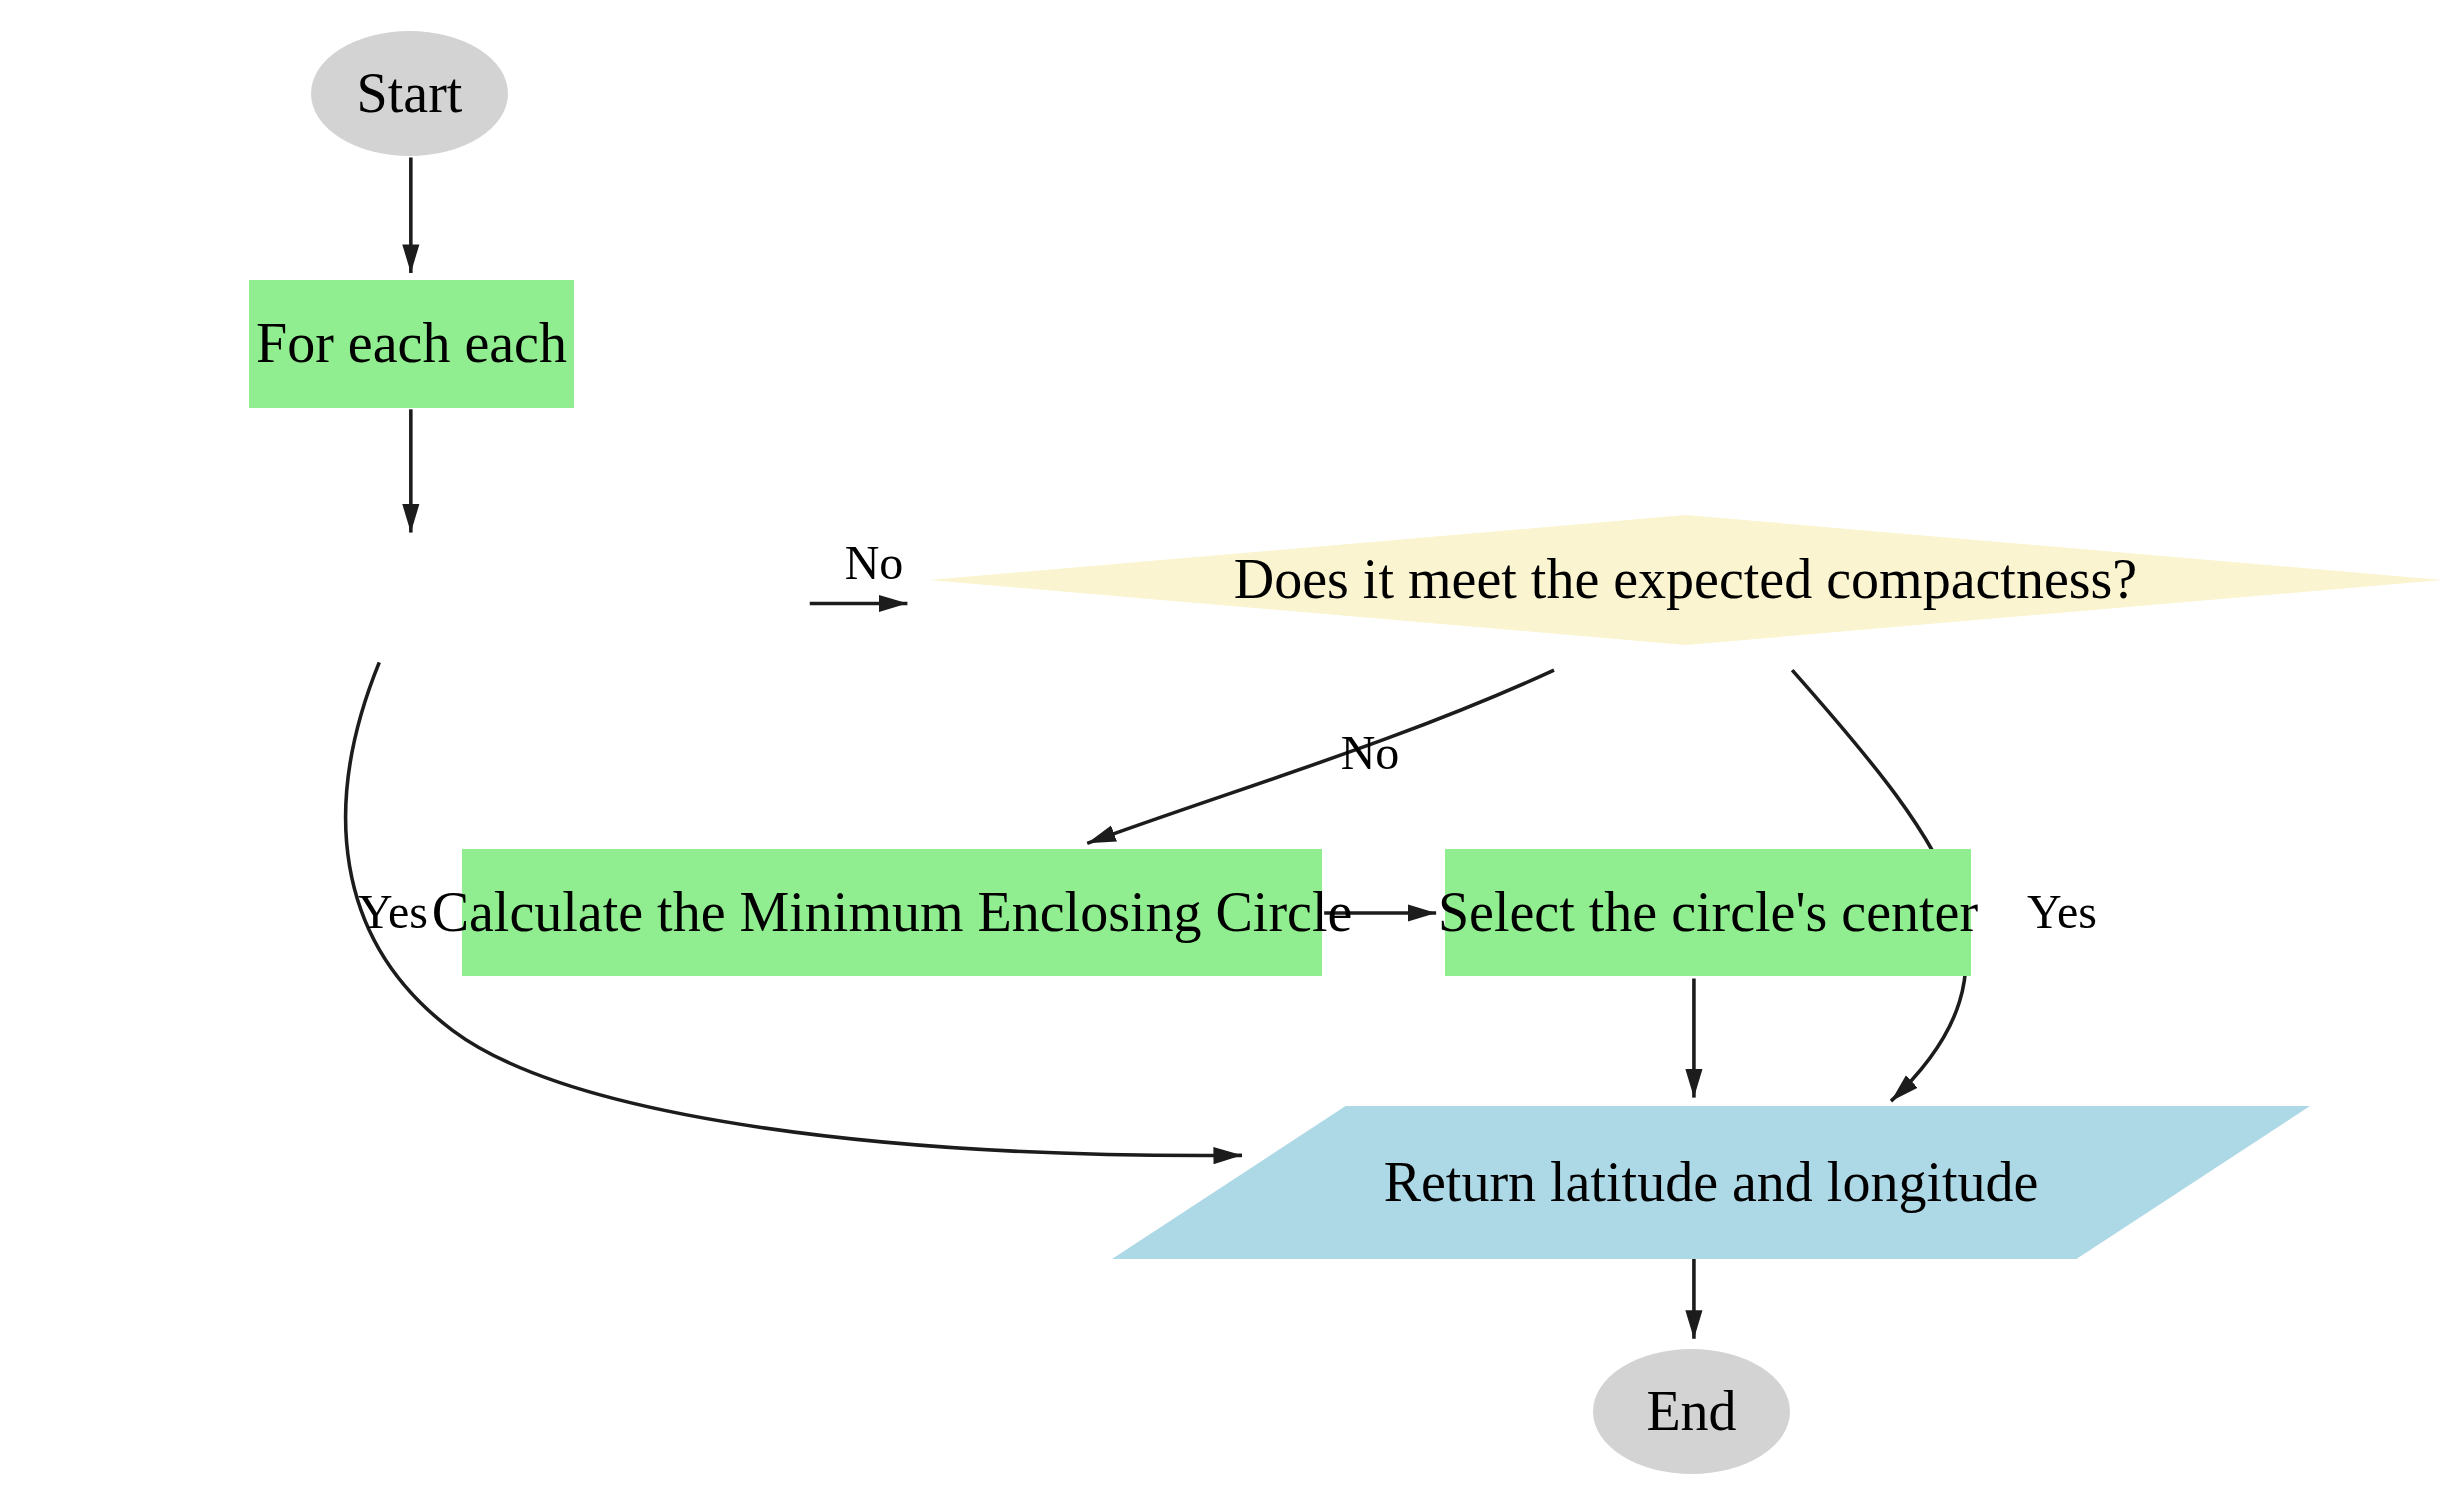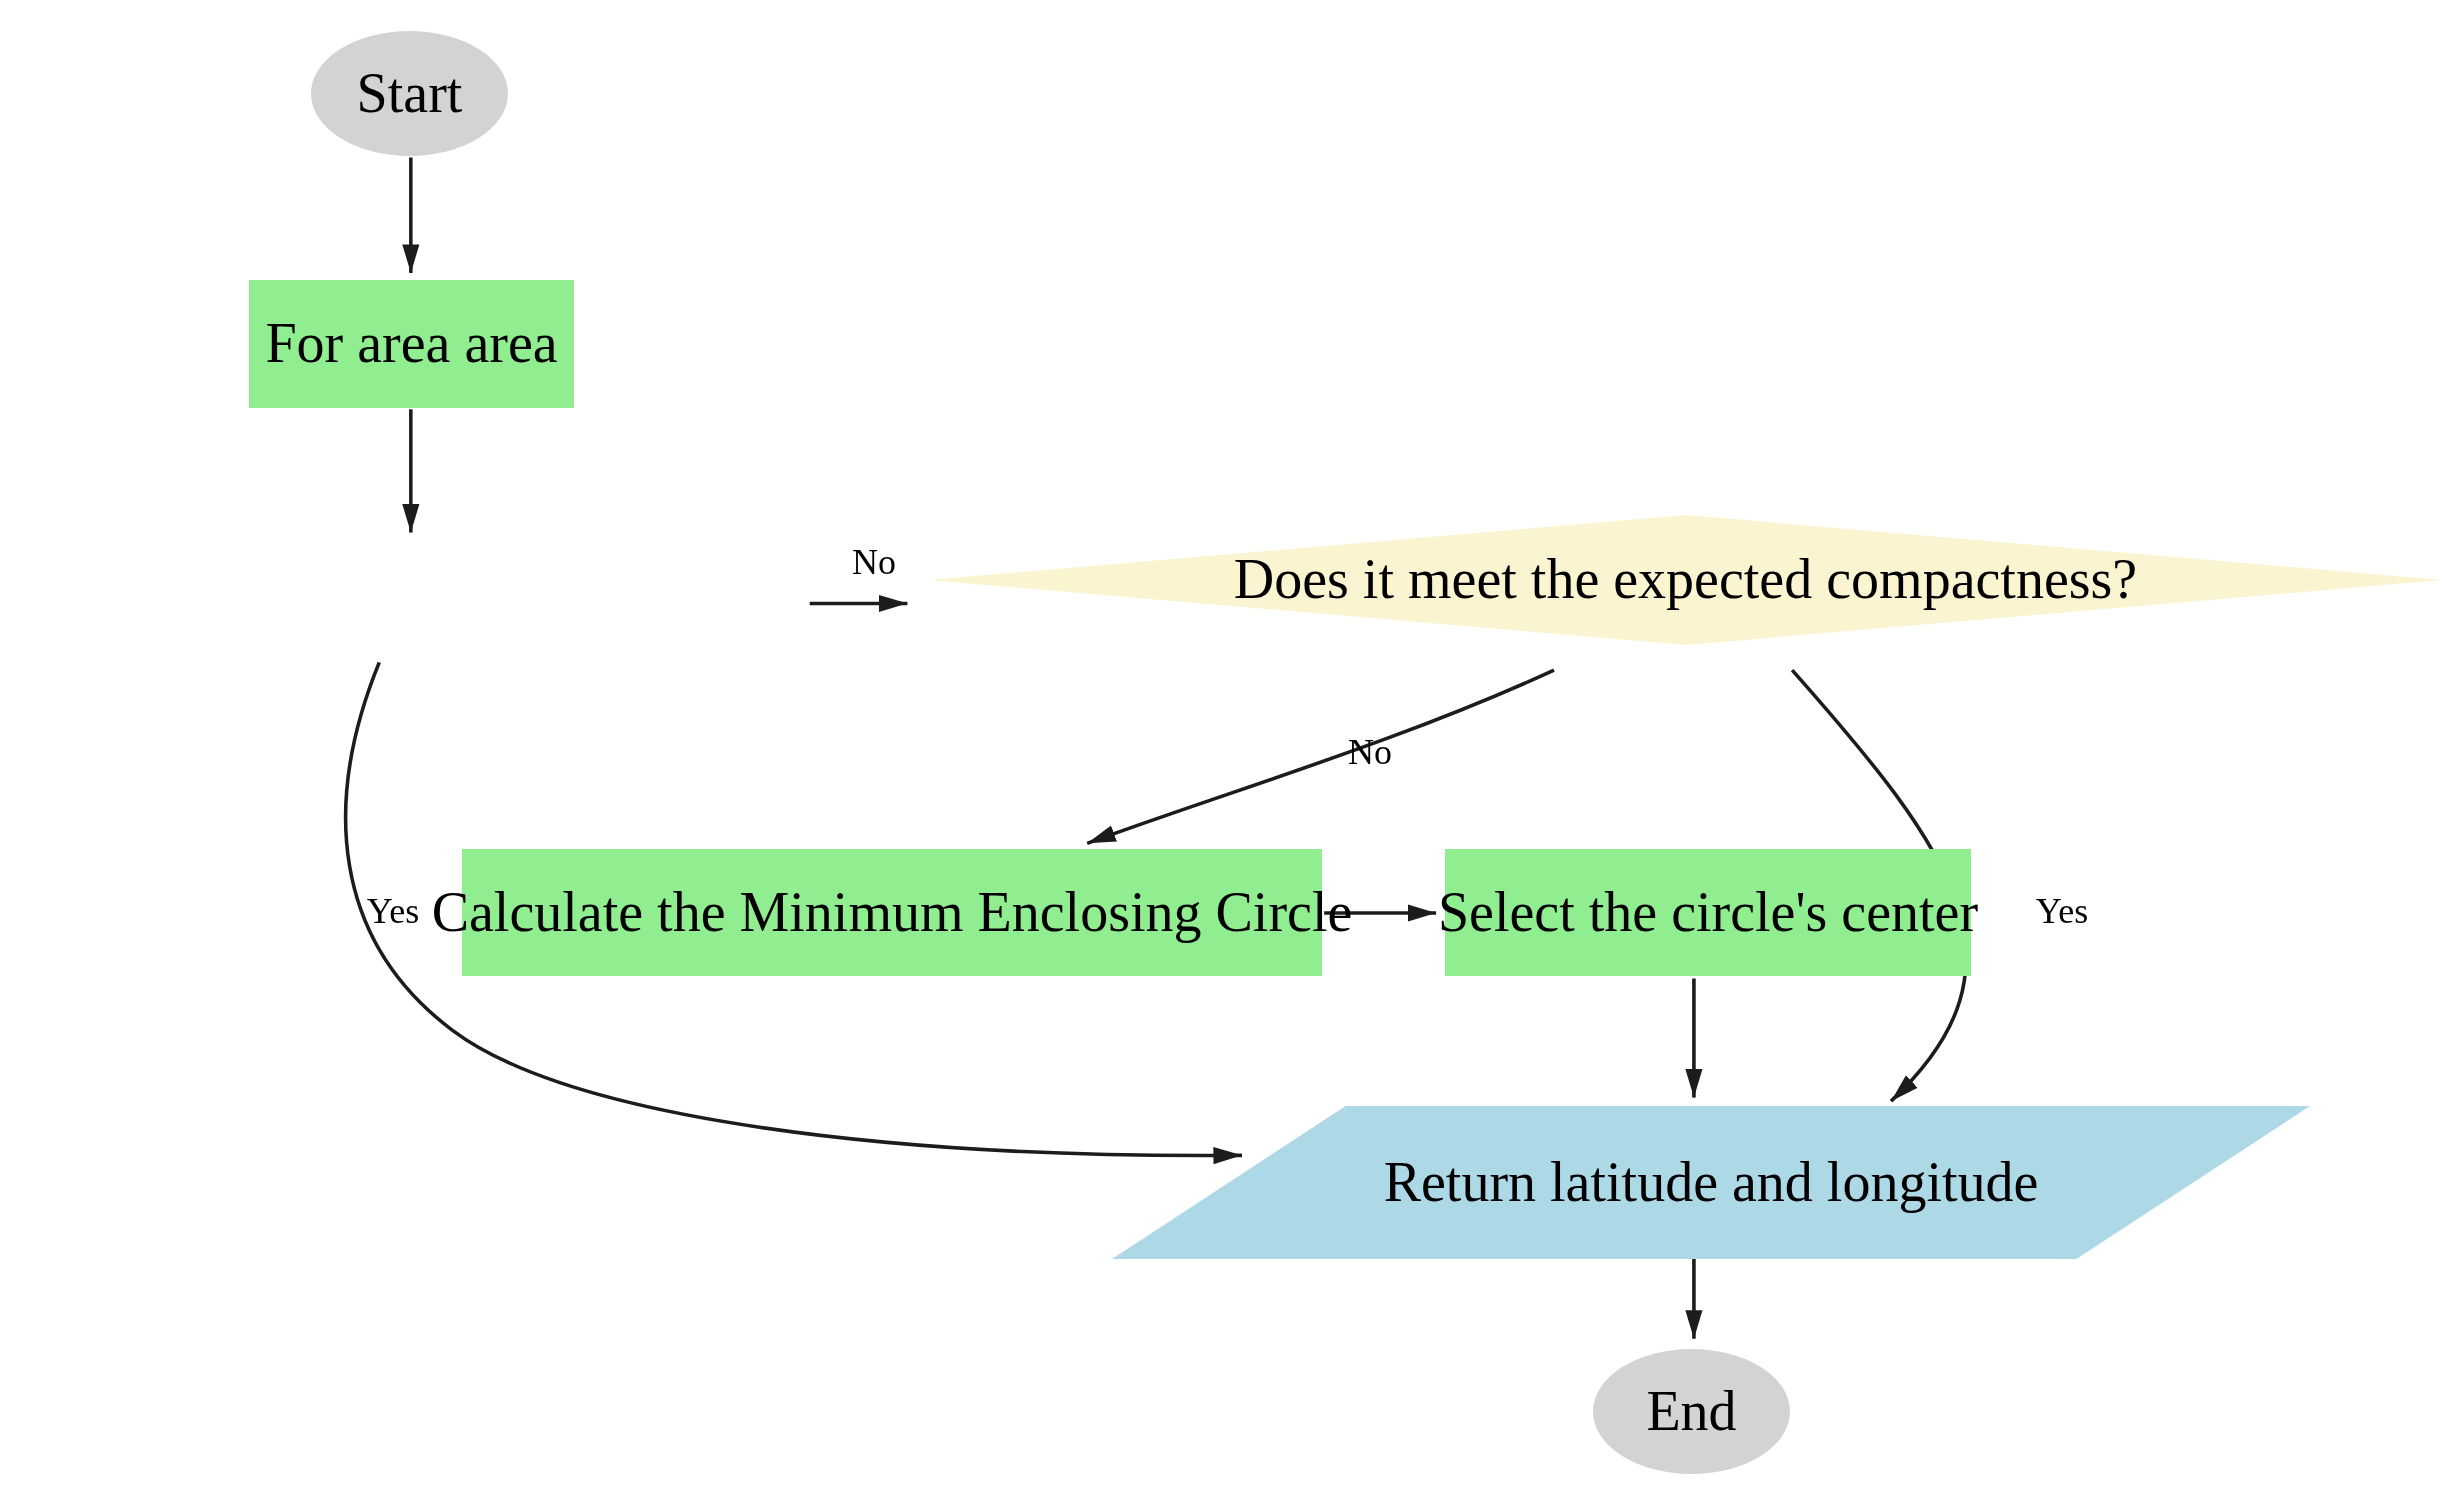--- a/index.html
+++ b/index.html
@@ -47,21 +47,21 @@
   .n-convex  { left: 9.5px;   top: 540px;  width: 798px; height: 130px; }
   .n-compact { left: 929px; top: 515px;  width: 1513px; height: 130px; }
   .n-calc    { left: 462px;  top: 849px; width: 860px; height: 127px; }
   .n-select  { left: 1445px; top: 849px; width: 526px;  height: 127px; }
   .n-return  { left: 1112px; top: 1106px; width: 1198px; height: 153px; }
   .n-end     { left: 1593px; top: 1349px; width: 197px;  height: 125px; }
 
   .edge-label {
     position: absolute;
     transform: translate(-50%, -50%);
-    font-size: 36px;
+    font-size: 48px;
     color: var(--c-node_text, #000000);
     white-space: nowrap;
   }
   .l-no1  { left: 874px; top: 562px; }
   .l-no2  { left: 1370px; top: 752px; }
   .l-yes1 { left: 393px;  top: 911px; }
   .l-yes2 { left: 2062px; top: 911px; }
 </style>
 </head>
 <body>
@@ -80,21 +80,21 @@
     <path class="edge" d="M 2610 1125 C 2350 1245 2060 1330 1826 1416" marker-end="url(#arrow)"></path>
     <path class="edge" d="M 2224 1533 L 2412 1533" marker-end="url(#arrow)"></path>
     <path class="edge" d="M 2845 1643 L 2845 1843" marker-end="url(#arrow)"></path>
     <path class="edge" d="M 637 1112 C 540 1350 560 1580 760 1730 C 960 1880 1500 1945 2086 1940" marker-end="url(#arrow)"></path>
     <path class="edge" d="M 3010 1125 C 3280 1430 3420 1620 3176 1849" marker-end="url(#arrow)"></path>
     <path class="edge" d="M 2845 2076 L 2845 2248" marker-end="url(#arrow)"></path>
   </svg>
 
   <div class="node terminator n-start">Start</div>
 
-  <div class="node process n-foreach">For area area</div>
+  <div class="node process n-foreach">For each each</div>
 
 
   <div class="node decision n-compact">Does it meet the expected compactness?</div>
 
   <div class="node process n-calc">Calculate the Minimum Enclosing Circle</div>
 
   <div class="node process n-select">Select the circle's center</div>
 
   <div class="node io n-return">Return latitude and longitude</div>
 

